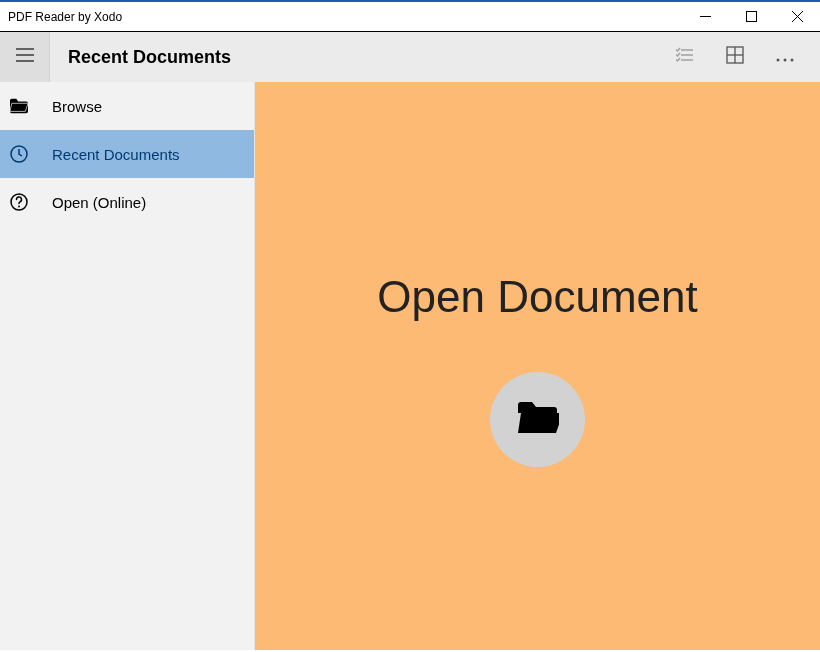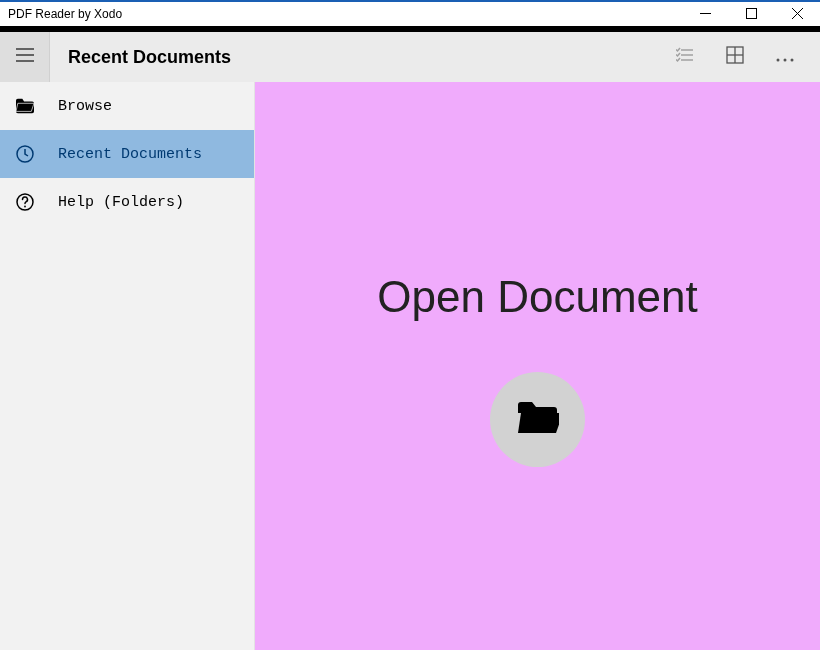--- a/index.html
+++ b/index.html
@@ -10,21 +10,21 @@
       overflow: hidden;
       background: #fff;
       border-top: 2px solid #1a5fb4;
     }
     .titlebar {
       height: 30px;
       background: #fff;
       display: flex;
       align-items: center;
       padding-left: 8px;
-      border-bottom: 6px solid #000000;
+      border-bottom: 1px solid #000000;
     }
     .titlebar-title {
       font-size: 12px;
       color: #000;
       flex: 1;
     }
     .window-controls { display: flex; }
     .window-btn {
       width: 46px;
       height: 30px;
@@ -75,42 +75,41 @@
       background: #f2f2f2;
       display: flex;
       flex-direction: column;
       border-right: 1px solid #e3e3e3;
     }
     .sidebar-items { flex: 1; }
     .sidebar-item {
       height: 48px;
       display: flex;
       align-items: center;
-      padding-left: 14px;
+      padding-left: 8px;
       color: #000;
       font-size: 15px;
-      font-family: Liberation Mono, monospace;
     }
     .sidebar-item.selected {
       background: #8fb9e0;
       color: #003a72;
     }
     .sidebar-icon {
       width: 22px;
       display: flex;
       justify-content: center;
       margin-right: 22px;
     }
     .sidebar-icon svg { width: 18px; height: 18px; }
     .sidebar-footer {
       border-top: 1px solid #d8d8d8;
     }
     .main {
       flex: 1;
-      background: #f0abfc;
+      background: #fdba74;
       display: flex;
       flex-direction: column;
       align-items: center;
       padding-top: 190px;
     }
     .main-title {
       font-size: 44px;
       font-weight: 300;
       color: #222;
       margin-bottom: 50px;
@@ -233,21 +232,21 @@
 
 
       <div class="sidebar-item">
         <span class="sidebar-icon">
           <svg viewBox="0 0 18 18">
               <circle cx="9" cy="9" r="8" fill="none" stroke="#000" stroke-width="1.5"></circle>
               <path d="M6.5 6.5 a2.5 2.5 0 1 1 3.5 2.3 c-0.8 0.4 -1 1 -1 1.7" fill="none" stroke="#000" stroke-width="1.5" stroke-linecap="round"></path>
               <circle cx="9" cy="13.5" r="0.9" fill="#000"></circle>
             </svg>
         </span>
-        <span>Help (Folders)</span>
+        <span>Open (Online)</span>
       </div>
 
     </div>
   </div>
 
   <div class="main">
     <div class="main-title">Open Document</div>
     <div class="open-circle">
       <span>
         <svg viewBox="0 0 42 34">

